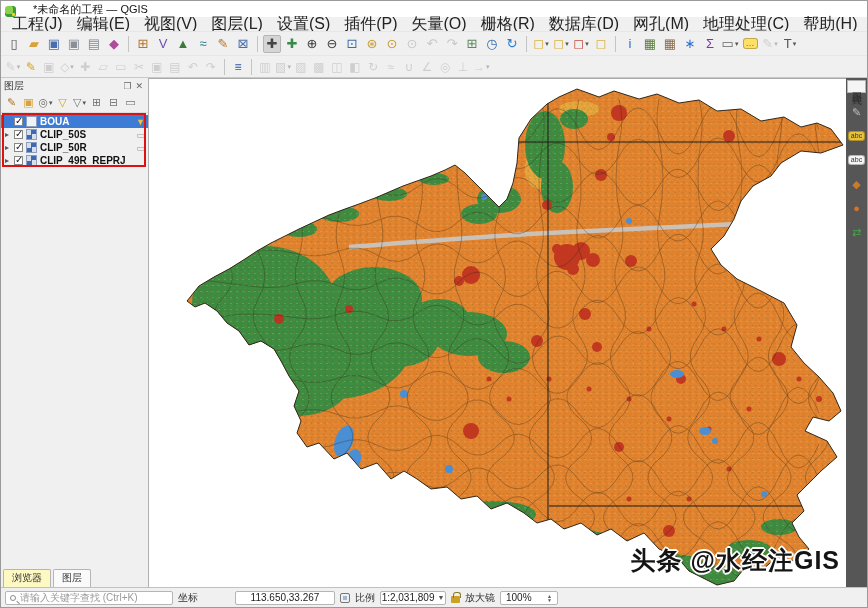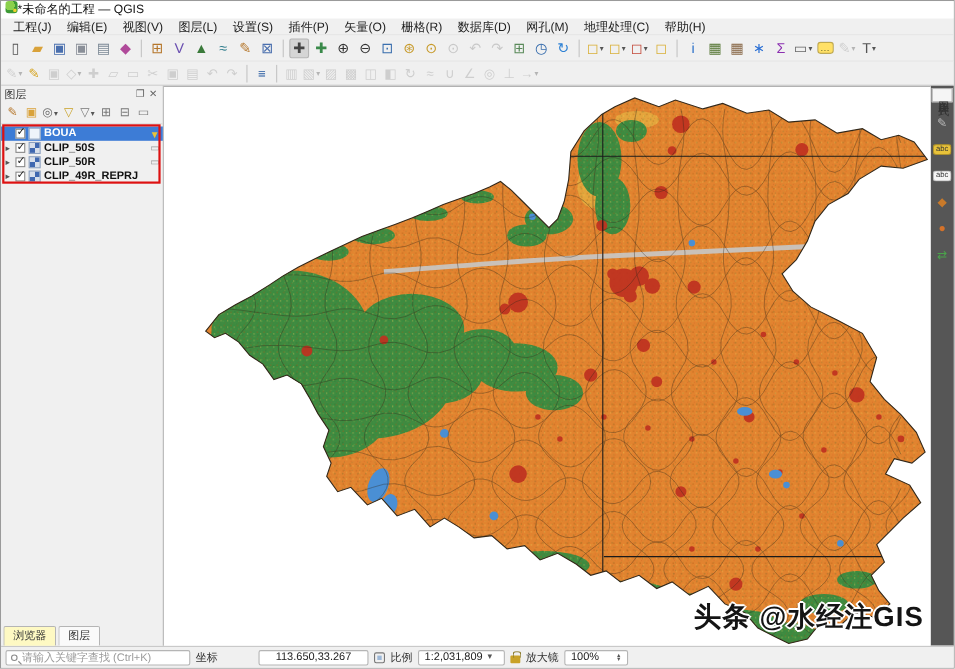--- a/index.html
+++ b/index.html
@@ -1,28 +1,28 @@
 <!DOCTYPE html>
 <html><head>
 <meta charset="utf-8">
 <style>
   * { margin:0; padding:0; box-sizing:border-box; }
   html,body { width:868px; height:608px; overflow:hidden; }
   body { font-family:"Liberation Sans","DejaVu Sans",sans-serif; font-size:11px; color:#222; background:#fff; }
   .window { width:868px; height:608px; display:flex; flex-direction:column; border:1px solid #9a9a9a; background:#f0f0f0; }
 
   
-  .titlebar { height:16px; background:#ffffff; display:flex; align-items:flex-start; padding-left:4px; gap:0; flex:0 0 auto; }
+  .titlebar { height:16px; background:#ffffff; display:flex; align-items:flex-end; padding-left:4px; gap:17px; flex:0 0 auto; }
   .qgis-logo { width:11px; height:11px; border-radius:3px; background:radial-gradient(circle at 35% 35%, #8bd14c 0 45%, #3d9a35 46%); position:relative; }
   .qgis-logo::after { content:""; position:absolute; right:1px; bottom:1px; width:3px; height:3px; background:#f2d22e; border-radius:1px; }
   .title-text { font-size:11px; color:#111; }
 
   
   .menubar { height:14px; background:#f0f0f0; display:flex; align-items:center; padding-left:4px; flex:0 0 auto; }
-  .menu-item { padding:0 7px; font-size:11px; color:#222; cursor:default; }
+  .menu-item { padding:0 7px; font-size:16px; color:#222; cursor:default; }
 
   
   .toolbar { display:flex; align-items:center; background:#f0f0f0; border-top:1px solid #e6e6e6; padding-left:3px; flex:0 0 auto; }
   .toolbar.row1 { height:24px; }
   .toolbar.row2 { height:23px; border-bottom:1px solid #c9c9c9; }
   .tbtn { height:18px; min-width:18px; display:flex; align-items:center; justify-content:center; margin:0 1px; border-radius:2px; position:relative; }
   .row2 .tbtn { height:16px; min-width:16px; }
   .tbtn .glyph { font-size:13px; line-height:1; }
   .row2 .tbtn .glyph { font-size:12px; }
   .tbtn .glyph.pill { padding:0 2px; border-radius:3px; border:1px solid rgba(0,0,0,.25); font-size:9px; min-width:11px; min-height:10px; display:inline-block; }
@@ -78,21 +78,21 @@
   
   .statusbar { height:20px; flex:0 0 auto; background:#f0f0f0; border-top:1px solid #c0c0c0; display:flex; align-items:center; padding:0 4px; gap:5px; font-size:10px; color:#444; }
   .locator { width:168px; height:14px; background:#fff; border:1px solid #b5b5b5; border-radius:2px; display:flex; align-items:center; padding:0 4px; gap:4px; }
   .search-glyph { width:6px; height:6px; border:1.4px solid #8a8a8a; border-radius:50%; position:relative; flex:0 0 auto; }
   .search-glyph::after { content:""; position:absolute; width:4px; height:1.4px; background:#8a8a8a; transform:rotate(45deg); left:5px; top:6px; }
   .locator .ph { color:#9a9a9a; font-size:10px; white-space:nowrap; overflow:hidden; }
   .status-msg { flex:1; font-size:10px; color:#333; white-space:nowrap; overflow:hidden; }
   .sb-label { color:#333; }
   .sb-box { background:#fff; border:1px solid #b5b5b5; border-radius:2px; height:14px; display:flex; align-items:center; padding:0 5px; font-size:10px; color:#222; }
   .sb-box.coord { width:100px; justify-content:center;margin-left:32px; }
-  .sb-box.scale { width:79px; justify-content:flex-start; }
+  .sb-box.scale { width:66px; justify-content:center; }
   .sb-box .ddv { font-size:7px; color:#555; margin-left:3px; }
   .sb-box.magn { width:58px; justify-content:space-between; }
   .spin { display:flex; flex-direction:column; font-size:5px; line-height:4px; color:#555; }
   .lock-icon { width:9px; height:7px; background:#c9a227; border-radius:1px; position:relative; margin-top:3px; }
   .lock-icon::before { content:""; position:absolute; top:-4px; left:1.5px; width:6px; height:5px; border:1.4px solid #8a7a2a; border-bottom:none; border-radius:3px 3px 0 0; }
   .extents-icon { width:10px; height:10px; border:1px solid #777; border-radius:2px; position:relative; }
   .extents-icon::after { content:""; position:absolute; inset:2px; background:#9db8d8; }
 </style>
 </head>
 <body>

